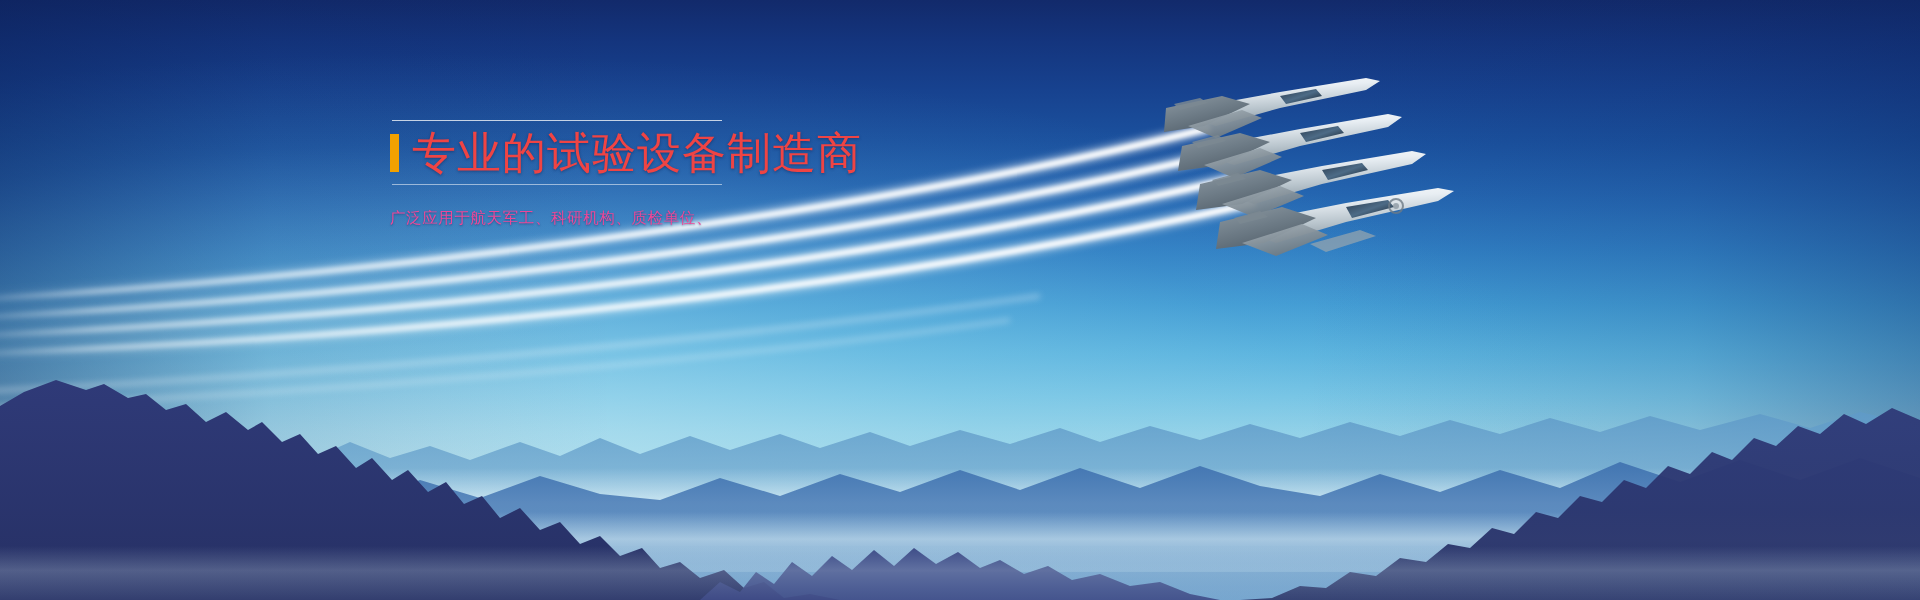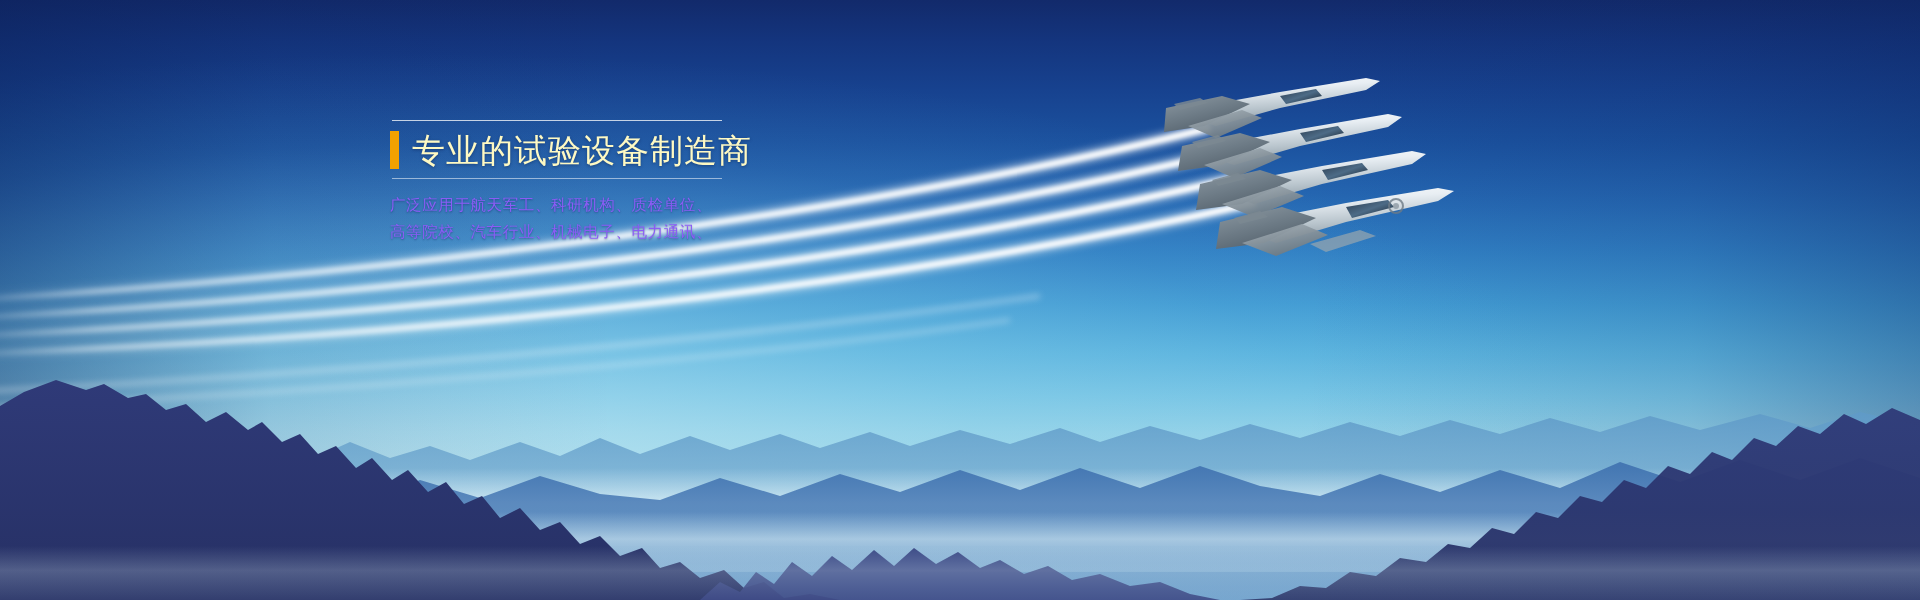--- a/index.html
+++ b/index.html
@@ -89,31 +89,31 @@
     display:flex;align-items:center;
     margin:10px 0 9px 0;
   }
   .accent-bar{
     width:9px;height:38px;
     background:#f2a100;
     margin-right:13px;
     flex:0 0 auto;
   }
   .title{
-    color:#fef9c3;
-    font-size:33px;
+    color:#ef4444;
+    font-size:44px;
     line-height:1;
     letter-spacing:1px;
     white-space:nowrap;
     text-shadow:0 1px 3px rgba(8,26,70,.45);
   }
 
   .sub{
-    margin-top:13px;
-    color:#8b5cf6;
+    margin-top:20px;
+    color:#ec4899;
     font-size:15.5px;
     line-height:1.72;
     letter-spacing:.6px;
     text-shadow:0 1px 2px rgba(8,26,70,.40);
   }
   .sub div{white-space:nowrap;}
 </style>
 </head>
 <body>
 
@@ -287,17 +287,16 @@
 
     <div class="title-row">
       <div class="accent-bar"></div>
       <div class="title">专业的试验设备制造商</div>
     </div>
 
     <div class="rule bottom"></div>
 
     <div class="sub">
       <div>广泛应用于航天军工、科研机构、质检单位、</div>
-      <div>高等院校、汽车行业、机械电子、电力通讯、</div>
     </div>
   </div>
 
 </div>
 
 </body></html>

